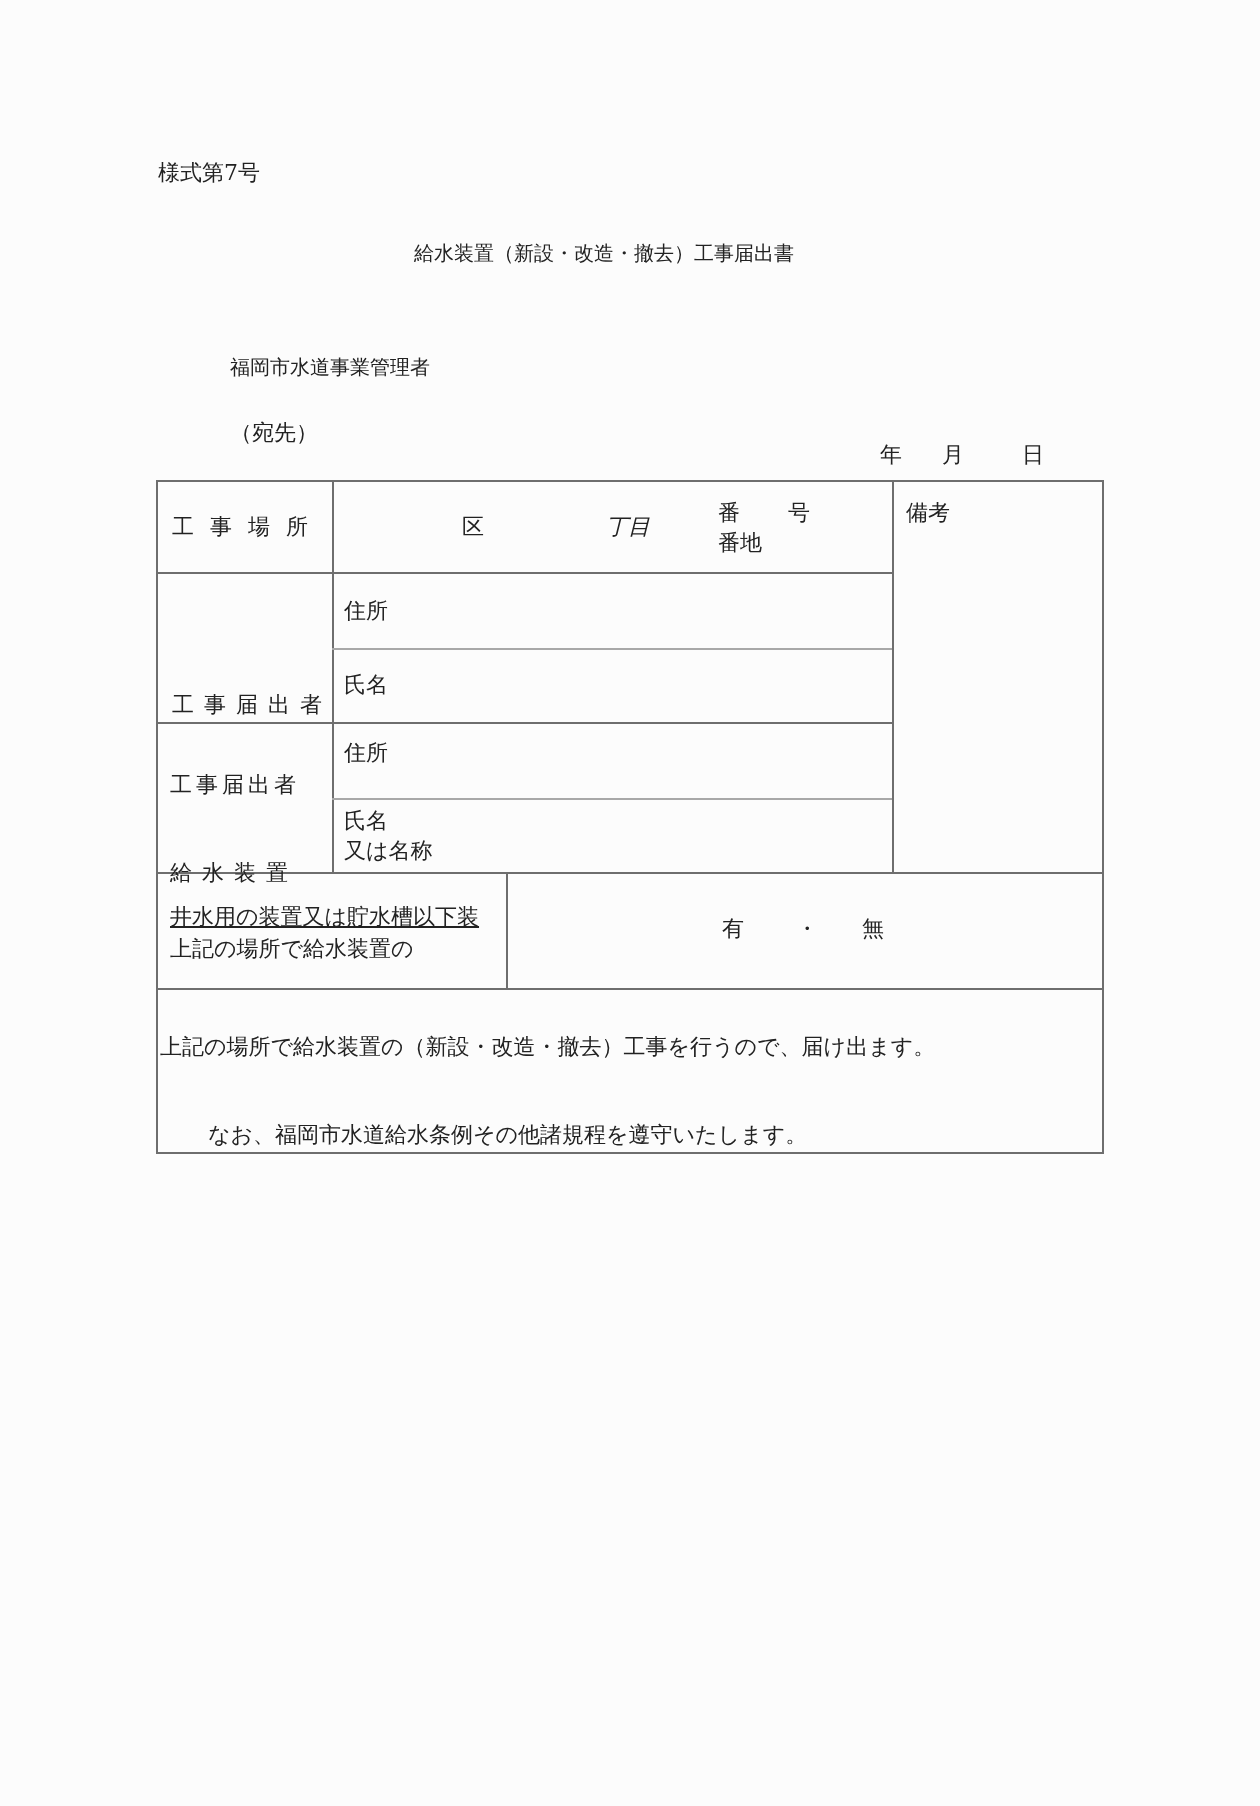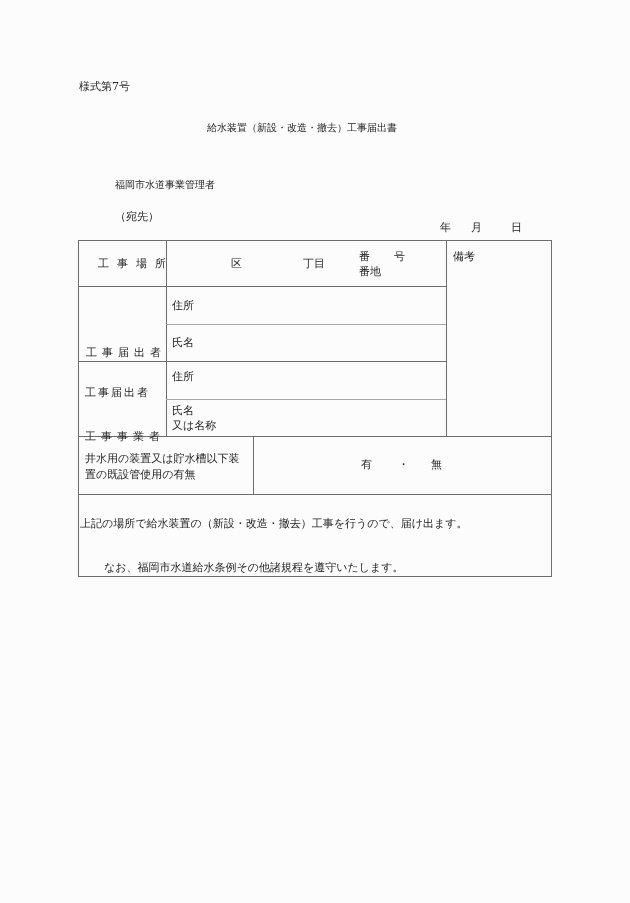--- a/index.html
+++ b/index.html
@@ -56,53 +56,53 @@
 
   <div class="line-h" style="left:78px; top:286px; width:368px;"></div>
   <div class="line-h light" style="left:166px; top:324px; width:280px;"></div>
   <div class="line-h" style="left:78px; top:361px; width:368px;"></div>
   <div class="line-h light" style="left:166px; top:399px; width:280px;"></div>
   <div class="line-h" style="left:78px; top:436px; width:474px;"></div>
   <div class="line-v" style="left:253px; top:436px; height:58px;"></div>
   <div class="line-h" style="left:78px; top:494px; width:474px;"></div>
 </div>
 
-<div class="cell-text spaced" style="left:86px; top:258px;margin-left:12px;">工事場所</div>
+<div class="cell-text spaced" style="left:86px; top:258px;">工事場所</div>
 <div style="position:absolute; left:167px; top:241px; width:279px; height:45px;">
   <div class="cell-text" style="left:64px; top:17px;">区</div>
-  <div class="cell-text" style="left:136px; top:17px;">丁目</div>
+  <div class="cell-text" style="left:136px; top:17px;font-style:italic;">丁目</div>
   <div class="cell-text" style="left:192px; top:10px;">番</div>
   <div class="cell-text" style="left:227px; top:10px;">号</div>
   <div class="cell-text" style="left:192px; top:25px;">番地</div>
 </div>
 
 <div style="position:absolute; left:447px; top:241px; width:104px; height:195px;">
   <div class="cell-text" style="left:6px; top:10px;">備考</div>
 </div>
 
 <div class="cell-text spaced2" style="left:86px; top:319px;">工事届出者</div>
 <div style="position:absolute; left:167px; top:287px; width:279px; height:37px;">
   <div class="cell-text" style="left:5px; top:13px;">住所</div>
 </div>
 <div style="position:absolute; left:167px; top:325px; width:279px; height:36px;">
   <div class="cell-text" style="left:5px; top:12px;">氏名</div>
 </div>
 
 <div class="cell-text spaced3" style="left:85px; top:387px;">工事届出者</div>
-<div class="cell-text spaced2" style="left:85px; top:403px;">工事事業者</div>
+<div class="cell-text spaced2" style="left:85px; top:403px;">給水装置</div>
 <div style="position:absolute; left:167px; top:362px; width:279px; height:37px;">
   <div class="cell-text" style="left:5px; top:9px;">住所</div>
 </div>
 <div style="position:absolute; left:167px; top:400px; width:279px; height:36px;">
   <div class="cell-text" style="left:5px; top:5px;">氏名</div>
   <div class="cell-text" style="left:5px; top:20px;">又は名称</div>
 </div>
 
-<div class="cell-text" style="left:85px; top:453px;">井水用の装置又は貯水槽以下装</div>
-<div class="cell-text" style="left:85px; top:469px;">置の既設管使用の有無</div>
+<div class="cell-text" style="left:85px; top:453px;text-decoration:underline;">井水用の装置又は貯水槽以下装</div>
+<div class="cell-text" style="left:85px; top:469px;">上記の場所で給水装置の</div>
 <div style="position:absolute; left:254px; top:437px; width:297px; height:57px;">
   <div class="cell-text" style="left:107px; top:22px;">有</div>
   <div class="cell-text" style="left:144px; top:22px;">・</div>
   <div class="cell-text" style="left:177px; top:22px;">無</div>
 </div>
 
 <div class="cell-text" style="left:80px; top:518px;">上記の場所で給水装置の（新設・改造・撤去）工事を行うので、届け出ます。</div>
 <div class="cell-text" style="left:104px; top:542px;margin-top:20px;">なお、福岡市水道給水条例その他諸規程を遵守いたします。</div>
 
 </body></html>

